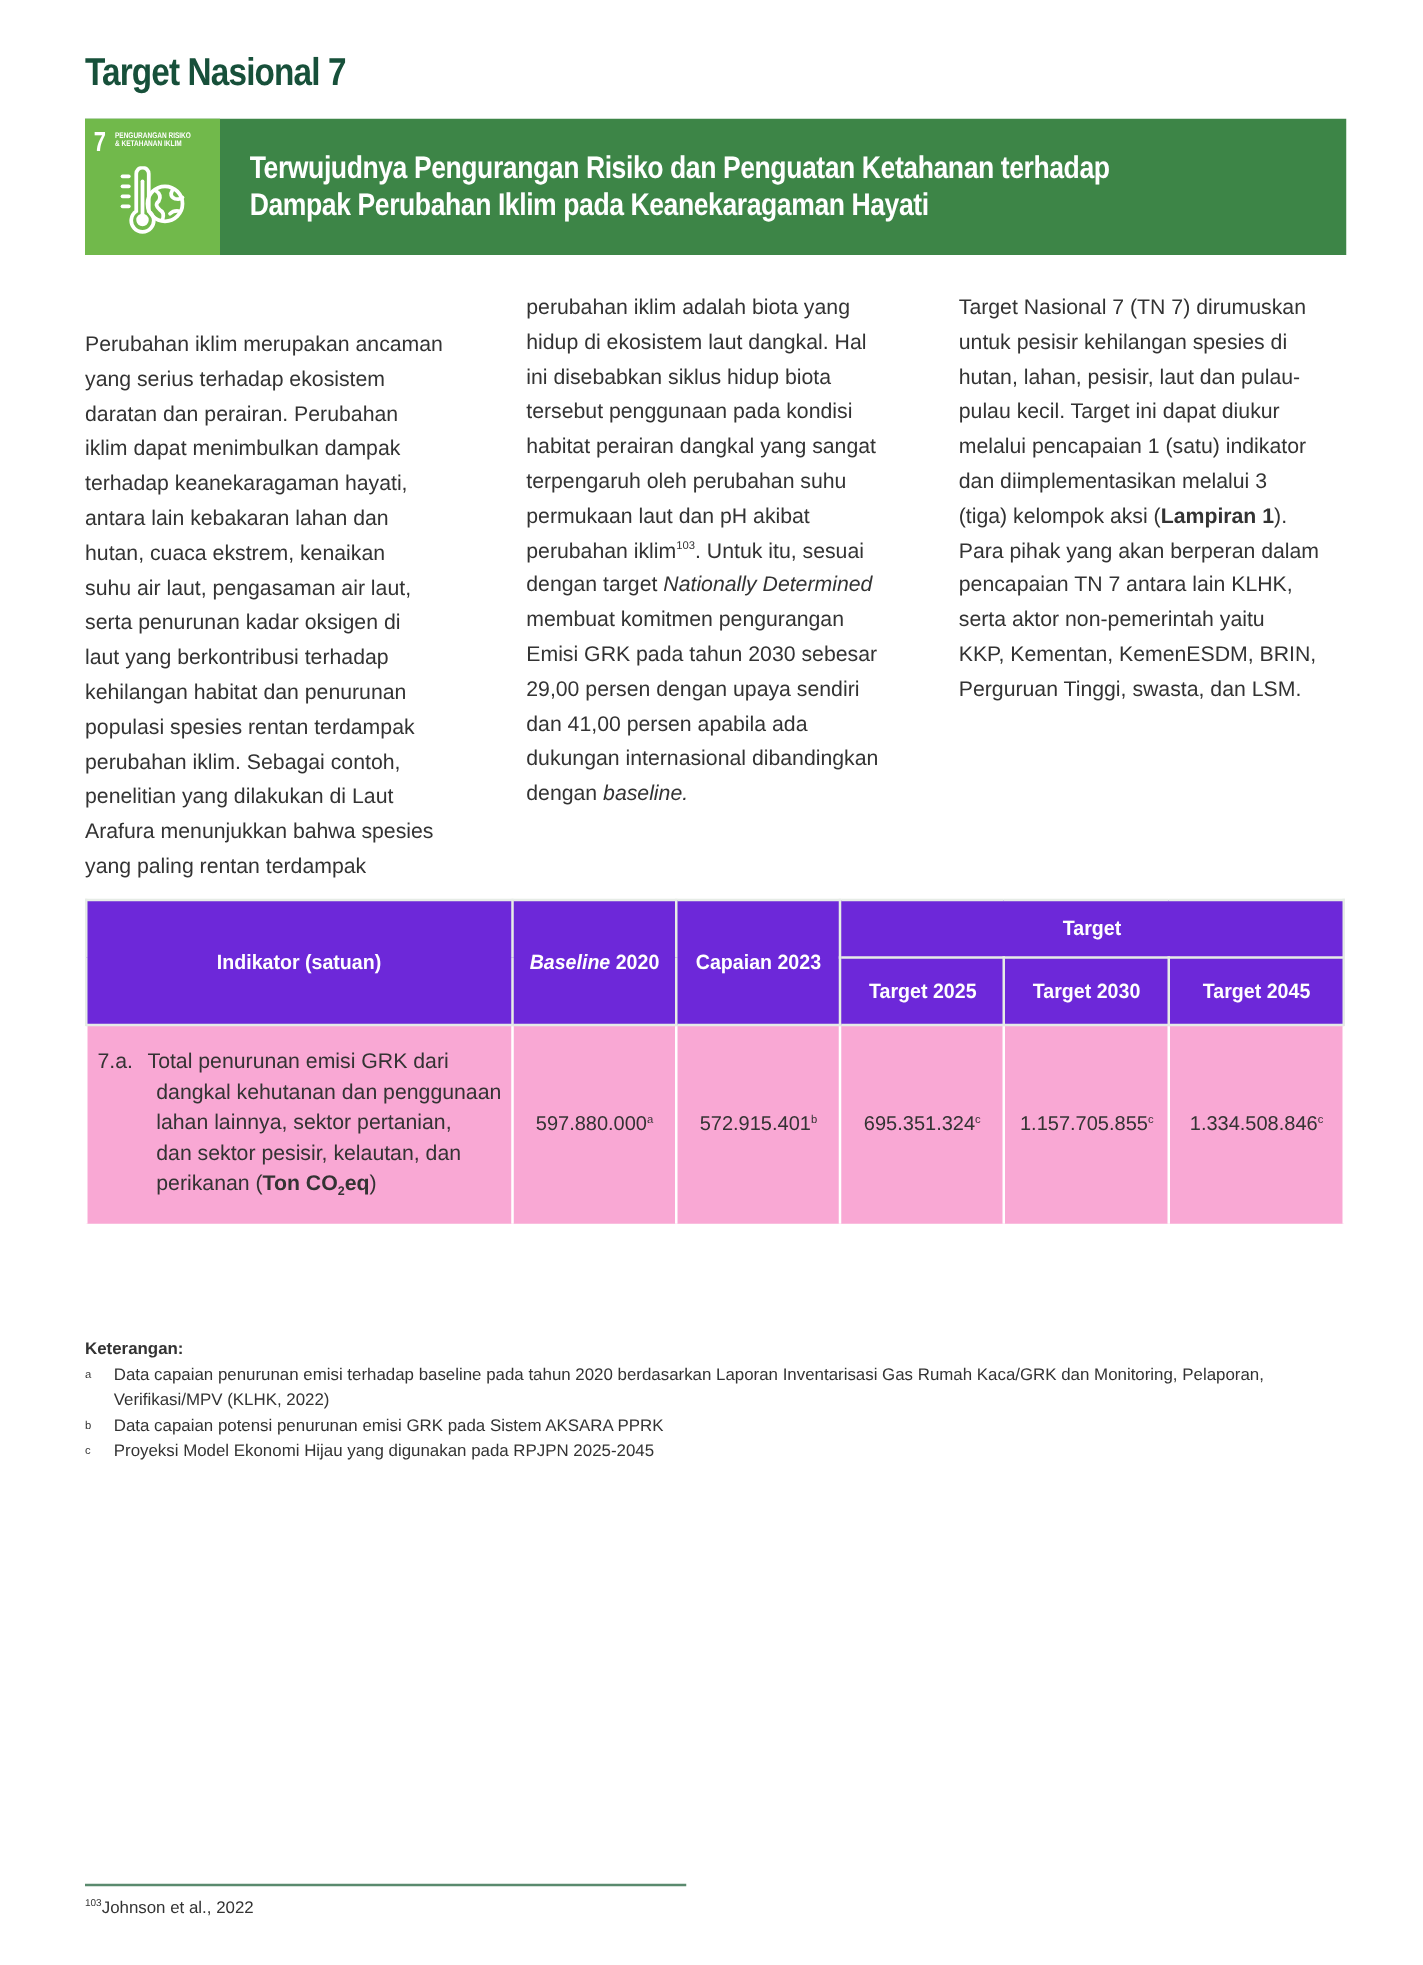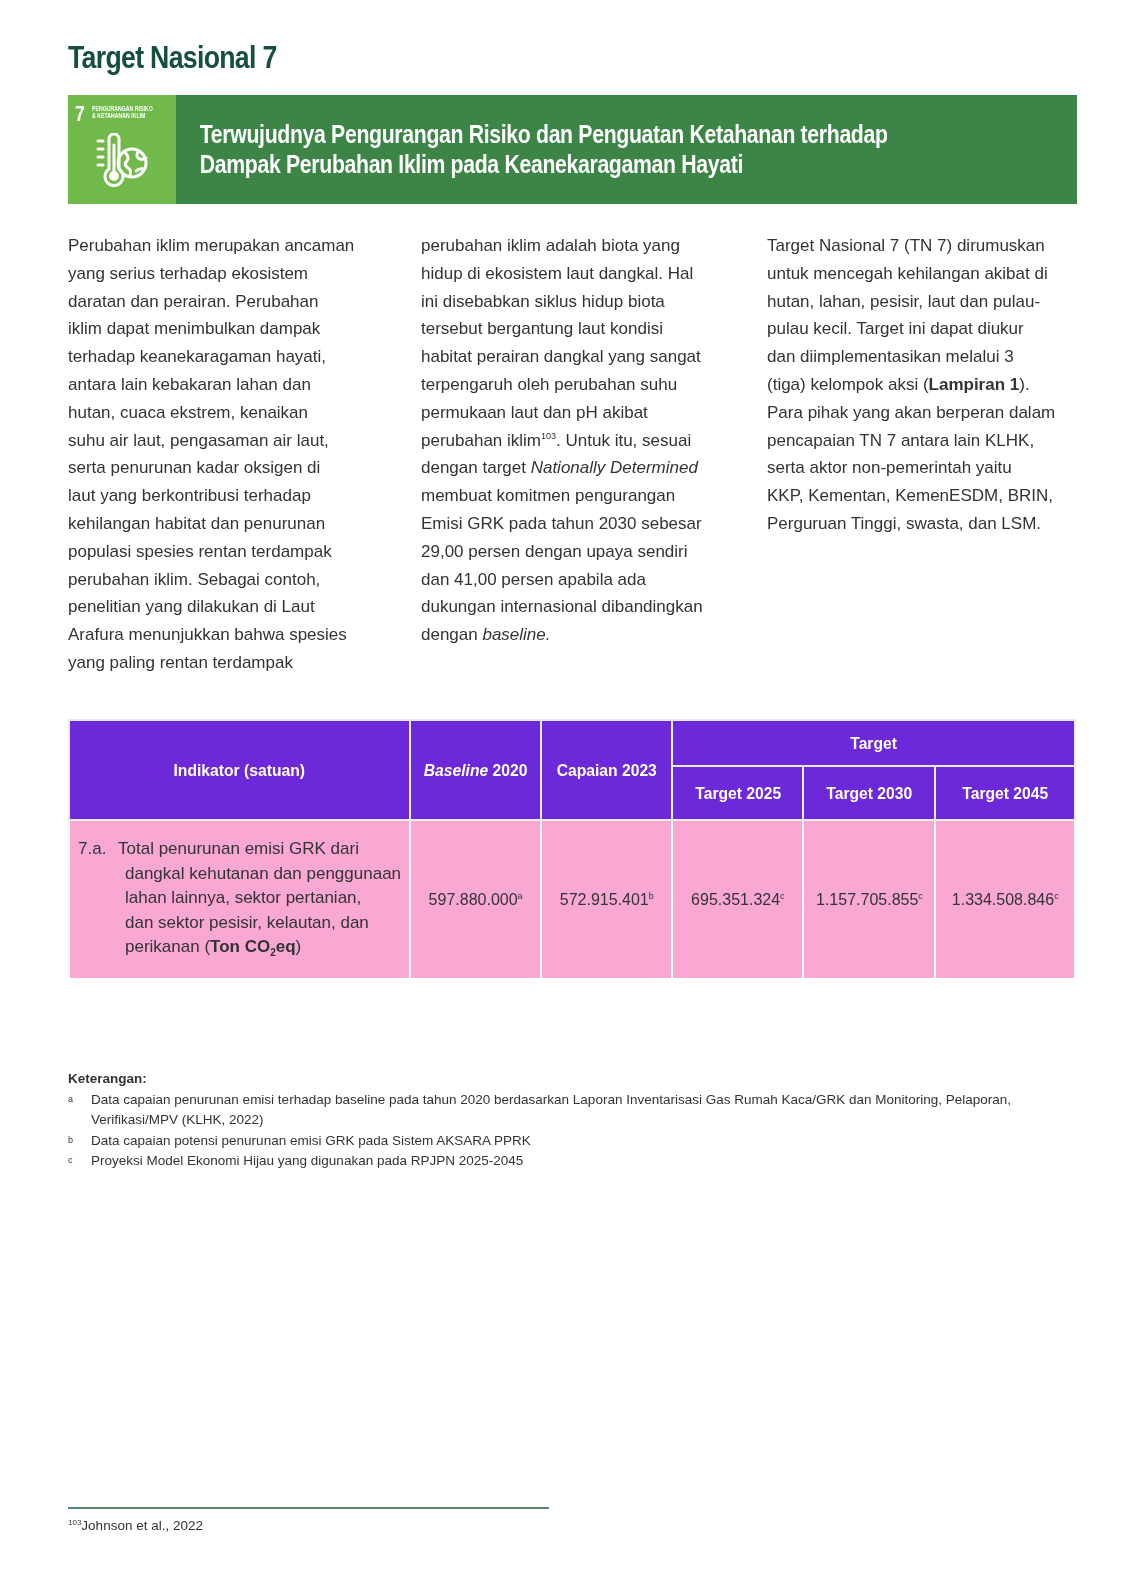--- a/index.html
+++ b/index.html
@@ -32,21 +32,21 @@
   .banner-title {
     color: #fff; font-weight: 700; font-size: 25px; line-height: 30px;
     padding-left: 28px; padding-top: 24px; letter-spacing: -0.4px;
     transform: scaleX(0.85); transform-origin: left top; width: 1060px;
   }
 
   .columns {
     position: absolute; left: 68px; top: 232px; width: 1010px; display: flex; gap: 0;
   }
   .col { font-size: 17px; line-height: 27.8px; color: #333; }
-  .col1 { width: 350px; }
+  .col1 { width: 350px; margin-top: 30px; }
   .col2 { width: 350px; margin-left: 4px; position: absolute; left: 349px; }
   .col3 { width: 320px; position: absolute; left: 699px; }
   .col .line { display: block; white-space: nowrap; }
   sup { font-size: 9px; vertical-align: 7px; line-height: 0; }
 
   .data-table {
     position: absolute; left: 68px; top: 719px; width: 1008px;
     border-collapse: collapse;
   }
   .data-table th {
@@ -128,39 +128,40 @@
       <span class="line">perubahan iklim. Sebagai contoh,</span>
       <span class="line">penelitian yang dilakukan di Laut</span>
       <span class="line">Arafura menunjukkan bahwa spesies</span>
       <span class="line">yang paling rentan terdampak</span>
     </div>
 
   <div class="col col2">
     <span class="line">perubahan iklim adalah biota yang</span>
     <span class="line">hidup di ekosistem laut dangkal. Hal</span>
     <span class="line">ini disebabkan siklus hidup biota</span>
-    <span class="line">tersebut bergantung laut kondisi</span>
+    <span class="line">tersebut penggunaan pada kondisi</span>
     <span class="line">habitat perairan dangkal yang sangat</span>
     <span class="line">terpengaruh oleh perubahan suhu</span>
     <span class="line">permukaan laut dan pH akibat</span>
     <span class="line"><span>perubahan iklim</span><sup>103</sup><span>. Untuk itu, sesuai</span></span>
     <span class="line"><span>dengan target </span><em>Nationally Determined</em></span>
     <span class="line">membuat komitmen pengurangan</span>
     <span class="line">Emisi GRK pada tahun 2030 sebesar</span>
     <span class="line">29,00 persen dengan upaya sendiri</span>
     <span class="line">dan 41,00 persen apabila ada</span>
     <span class="line">dukungan internasional dibandingkan</span>
     <span class="line"><span>dengan </span><em>baseline.</em></span>
   </div>
 
   <div class="col col3">
     <span class="line">Target Nasional 7 (TN 7) dirumuskan</span>
-    <span class="line">untuk mencegah kehilangan akibat di</span>
+    <span class="line">untuk pesisir kehilangan spesies di</span>
     <span class="line">hutan, lahan, pesisir, laut dan pulau-</span>
     <span class="line">pulau kecil. Target ini dapat diukur</span>
+    <span class="line">melalui pencapaian 1 (satu) indikator</span>
     <span class="line">dan diimplementasikan melalui 3</span>
     <span class="line"><span>(tiga) kelompok aksi (</span><strong>Lampiran 1</strong><span>).</span></span>
     <span class="line">Para pihak yang akan berperan dalam</span>
     <span class="line">pencapaian TN 7 antara lain KLHK,</span>
     <span class="line">serta aktor non-pemerintah yaitu</span>
     <span class="line">KKP, Kementan, KemenESDM, BRIN,</span>
     <span class="line">Perguruan Tinggi, swasta, dan LSM.</span>
   </div>
 </div>
 

